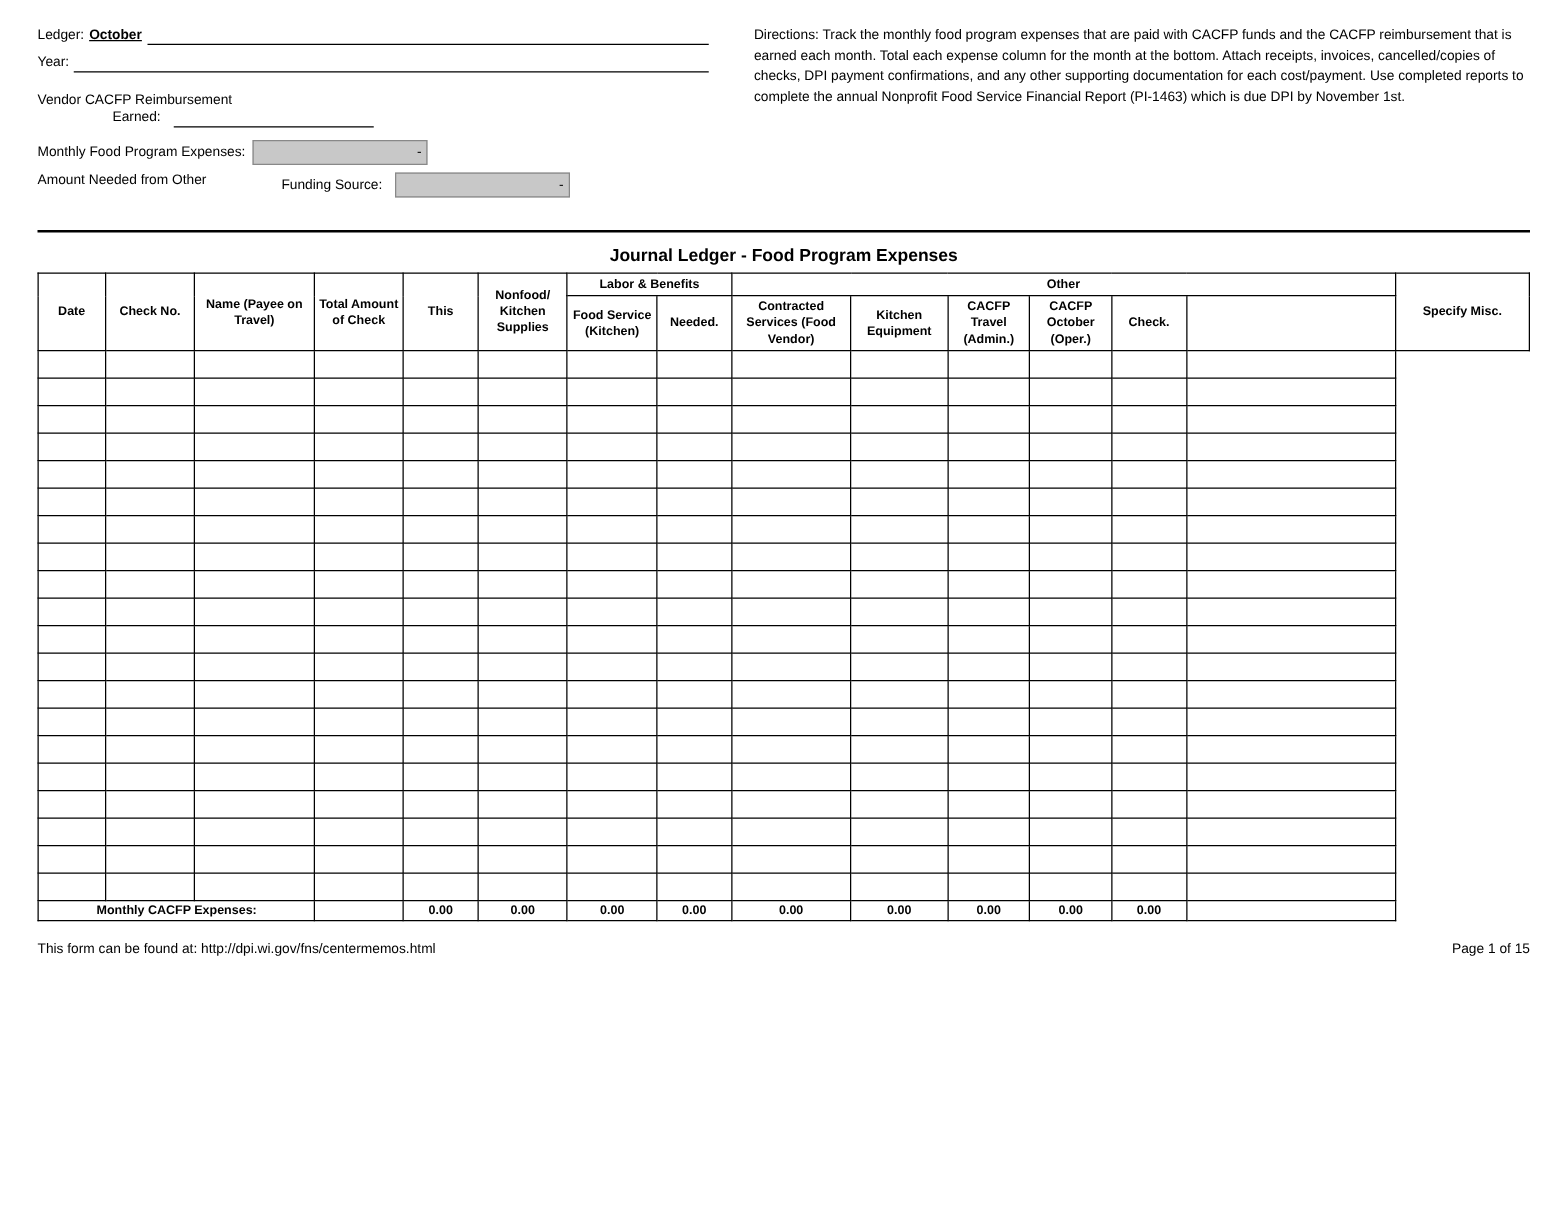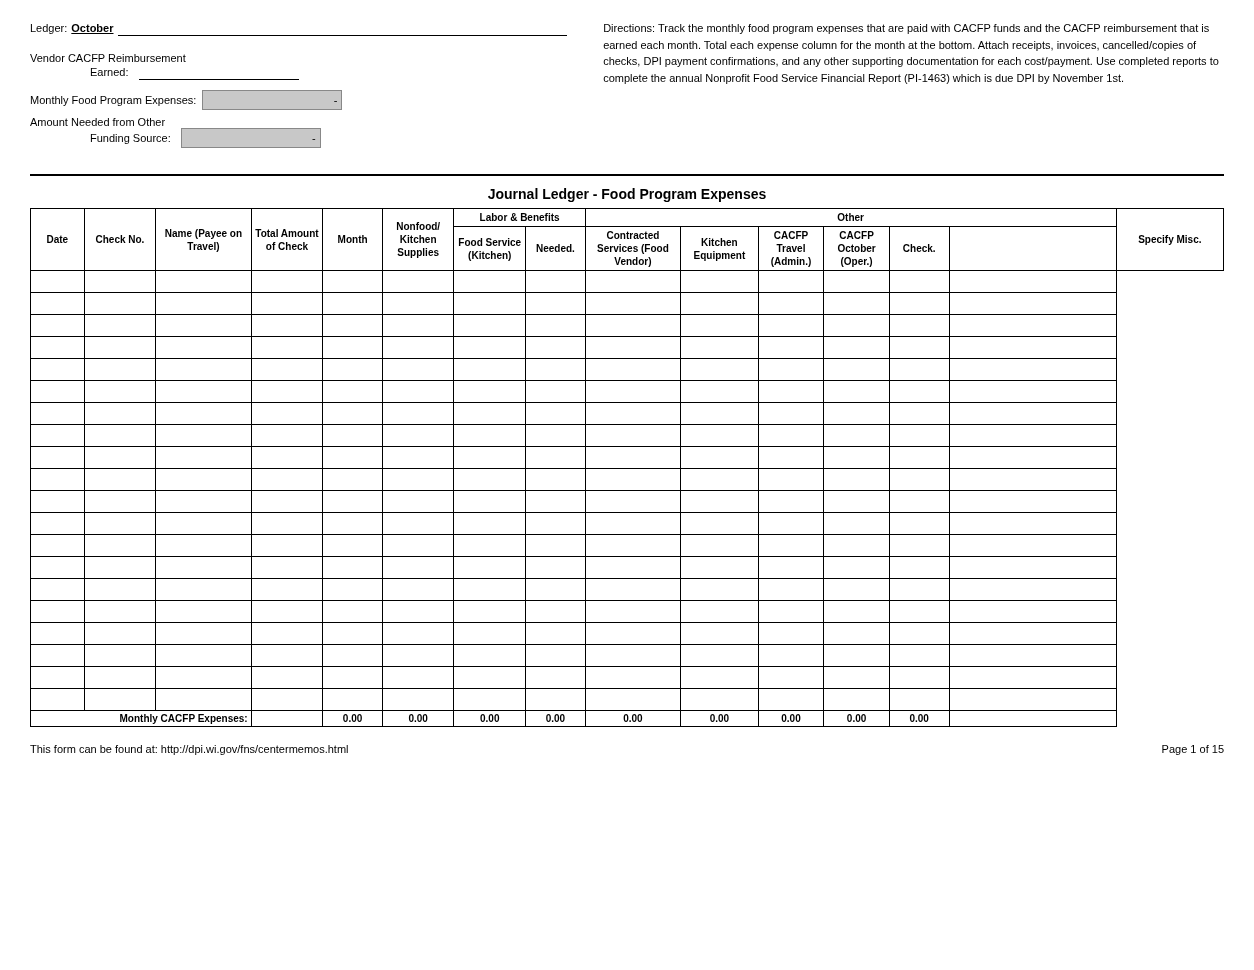--- a/index.html
+++ b/index.html
@@ -126,39 +126,43 @@
   </style>
 </head>
 <body>
 
 <div class="top-section">
   <div class="left-form">
     <div class="form-row">
       <span class="form-label">Ledger:</span>
       <span class="form-value">October</span>
       <div class="form-line" style="margin-left:4px;"></div>
+    </div>
+    <div class="form-row">
+      <span class="form-label">Year:</span>
+      <div class="form-line" style="flex:1; margin-left:4px;"></div>
     </div>
     <div style="height:10px;"></div>
     <div class="form-row" style="flex-direction: column; align-items: flex-start; margin-left: 0;">
       <div style="display:flex; align-items:center; gap: 4px;">
         <span class="form-label" style="text-align:left;">Vendor CACFP Reimbursement</span>
       </div>
       <div style="display:flex; align-items:center; gap:4px; margin-left: 60px;">
         <span class="form-label">Earned:</span>
         <div class="input-line" style="width:160px;"></div>
       </div>
     </div>
     <div style="height:4px;"></div>
     <div class="form-row" style="align-items:center;">
       <span class="form-label">Monthly Food Program Expenses:</span>
       <div class="input-box">
         <span>-</span>
       </div>
     </div>
-    <div class="form-row" style="flex-direction:column; align-items: flex-start;">
+    <div class="form-row" style="flex-direction:row; align-items: flex-start;">
       <span class="form-label" style="text-align:left;">Amount Needed from Other</span>
       <div style="display:flex; align-items:center; margin-left:60px; gap:4px;">
         <span class="form-label">Funding Source:</span>
         <div class="input-box">
           <span>-</span>
         </div>
       </div>
     </div>
   </div>
 
@@ -171,21 +175,21 @@
 
 <div class="journal-title">Journal Ledger - Food Program Expenses</div>
 
 <table class="ledger">
   <thead>
     <tr>
       <th rowspan="2" class="col-date">Date</th>
       <th rowspan="2" class="col-checkno">Check No.</th>
       <th rowspan="2" class="col-name">Name (Payee on Travel)</th>
       <th rowspan="2" class="col-total">Total Amount of Check</th>
-      <th rowspan="2" class="col-food">Month</th>
+      <th rowspan="2" class="col-food">This</th>
       <th rowspan="2" class="col-nonfood">Nonfood/ Kitchen Supplies</th>
       <th colspan="2" class="th-labor">Labor &amp; Benefits</th>
       <th colspan="6" class="th-other">Other</th>
       <th rowspan="2" class="col-specmisc">Specify Misc.</th>
     </tr>
     <tr>
       <th class="col-foodsvc">Food Service (Kitchen)</th>
       <th class="col-admin">Needed.</th>
       <th class="col-contracted">Contracted Services (Food Vendor)</th>
       <th class="col-kitchen">Kitchen Equipment</th>
@@ -511,21 +515,21 @@
         <td style="height: 22px;"></td>
         <td style="height: 22px;"></td>
         <td style="height: 22px;"></td>
         <td style="height: 22px;"></td>
         <td style="height: 22px;"></td>
         <td style="height: 22px;"></td>
       </tr>
     </tbody>
   <tfoot>
     <tr class="footer-row">
-      <td colspan="3" style="text-align:right; font-weight:bold; padding-left:4px;margin-left:44px;">Monthly CACFP Expenses:</td>
+      <td colspan="3" style="text-align:center; font-weight:bold; padding-left:4px;margin-left:44px;">Monthly CACFP Expenses:</td>
       <td></td>
       <td>0.00</td>
       <td>0.00</td>
       <td>0.00</td>
       <td>0.00</td>
       <td>0.00</td>
       <td>0.00</td>
       <td>0.00</td>
       <td>0.00</td>
       <td>0.00</td>

